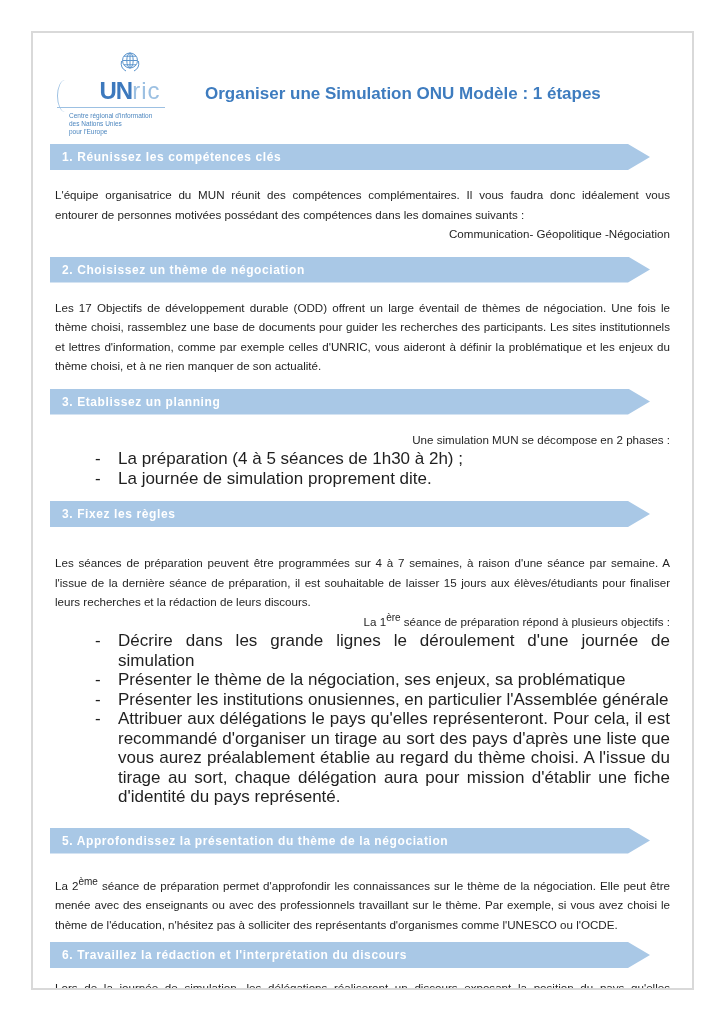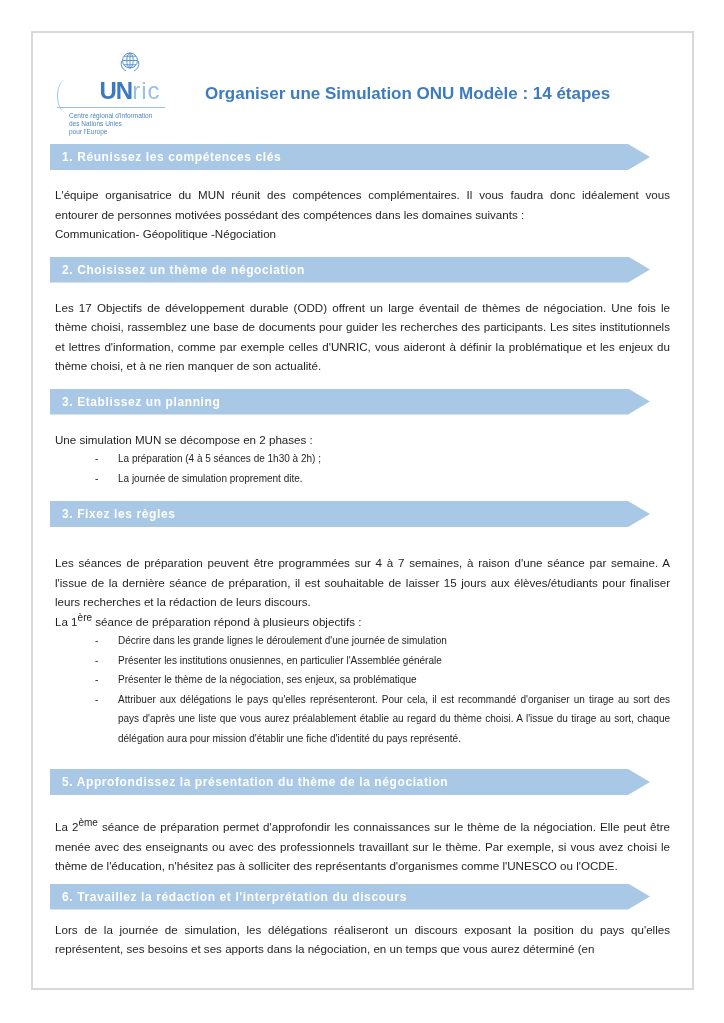--- a/index.html
+++ b/index.html
@@ -58,29 +58,29 @@
   }
   .sec-1 .banner { margin-top: 0; }
   .sec-5 .banner { margin-top: 21px; }
   .sec-6 .banner { margin-top: 8px; }
 
   .body { margin-top: 15px; }
   .sec-4 .body { margin-top: 26px; }
   .sec-5 .body { margin-top: 22px; }
   .sec-6 .body { margin-top: 10px; }
 
-  .para { font-size: 11.6px; line-height: 19.5px; }
+  .para { font-size: 11.6px; line-height: 19.5px; text-align: right; }
   .para.justify { text-align: justify; }
   sup { font-size: 10px; line-height: 0; }
 
   .dash-list { list-style: none; }
   .dash-list li {
     position: relative;
     padding-left: 63px;
-    font-size: 10px; line-height: 19.5px;
+    font-size: 17px; line-height: 19.5px;
   }
   .dash-list li::before {
     content: "-";
     position: absolute; left: 40px; top: 0;
   }
   .dash-list.justify li { text-align: justify; }
 </style>
 </head>
 <body>
 
@@ -102,21 +102,21 @@
         <span class="brand"><span class="brand-bold">UN</span><span class="brand-light">ric</span></span>
       </div>
       <div class="logo-rule"></div>
       <div class="swoosh"></div>
       <div class="tagline">
         <div>Centre régional d'information</div>
         <div>des Nations Unies</div>
         <div>pour l'Europe</div>
       </div>
     </div>
-    <h1 class="title">Organiser une Simulation ONU Modèle : 14 étapes</h1>
+    <h1 class="title">Organiser une Simulation ONU Modèle : 1 étapes</h1>
   </header>
 
   <main id="sections">
       <section class="section sec-1">
         <div class="banner"><span>1. Réunissez les compétences clés</span></div>
         <div class="body">
           <p class="para justify">L'équipe organisatrice du MUN réunit des compétences complémentaires. Il vous faudra donc idéalement vous entourer de personnes motivées possédant des compétences dans les domaines suivants :</p>
           <p class="para">Communication- Géopolitique -Négociation</p>
         </div>
       </section>
@@ -136,22 +136,22 @@
           </ul>
         </div>
       </section>
       <section class="section sec-4">
         <div class="banner"><span>3. Fixez les règles</span></div>
         <div class="body">
           <p class="para justify">Les séances de préparation peuvent être programmées sur 4 à 7 semaines, à raison d'une séance par semaine. A l'issue de la dernière séance de préparation, il est souhaitable de laisser 15 jours aux élèves/étudiants pour finaliser leurs recherches et la rédaction de leurs discours.</p>
           <p class="para">La 1<sup>ère</sup> séance de préparation répond à plusieurs objectifs :</p>
           <ul class="dash-list justify">
             <li>Décrire dans les grande lignes le déroulement d'une journée de simulation</li>
+            <li>Présenter le thème de la négociation, ses enjeux, sa problématique</li>
             <li>Présenter les institutions onusiennes, en particulier l'Assemblée générale</li>
-            <li>Présenter le thème de la négociation, ses enjeux, sa problématique</li>
             <li>Attribuer aux délégations le pays qu'elles représenteront. Pour cela, il est recommandé d'organiser un tirage au sort des pays d'après une liste que vous aurez préalablement établie au regard du thème choisi. A l'issue du tirage au sort, chaque délégation aura pour mission d'établir une fiche d'identité du pays représenté.</li>
           </ul>
         </div>
       </section>
       <section class="section sec-5">
         <div class="banner"><span>5. Approfondissez la présentation du thème de la négociation</span></div>
         <div class="body">
           <p class="para justify">La 2<sup>ème</sup> séance de préparation permet d'approfondir les connaissances sur le thème de la négociation. Elle peut être menée avec des enseignants ou avec des professionnels travaillant sur le thème. Par exemple, si vous avez choisi le thème de l'éducation, n'hésitez pas à solliciter des représentants d'organismes comme l'UNESCO ou l'OCDE.</p>
         </div>
       </section>

